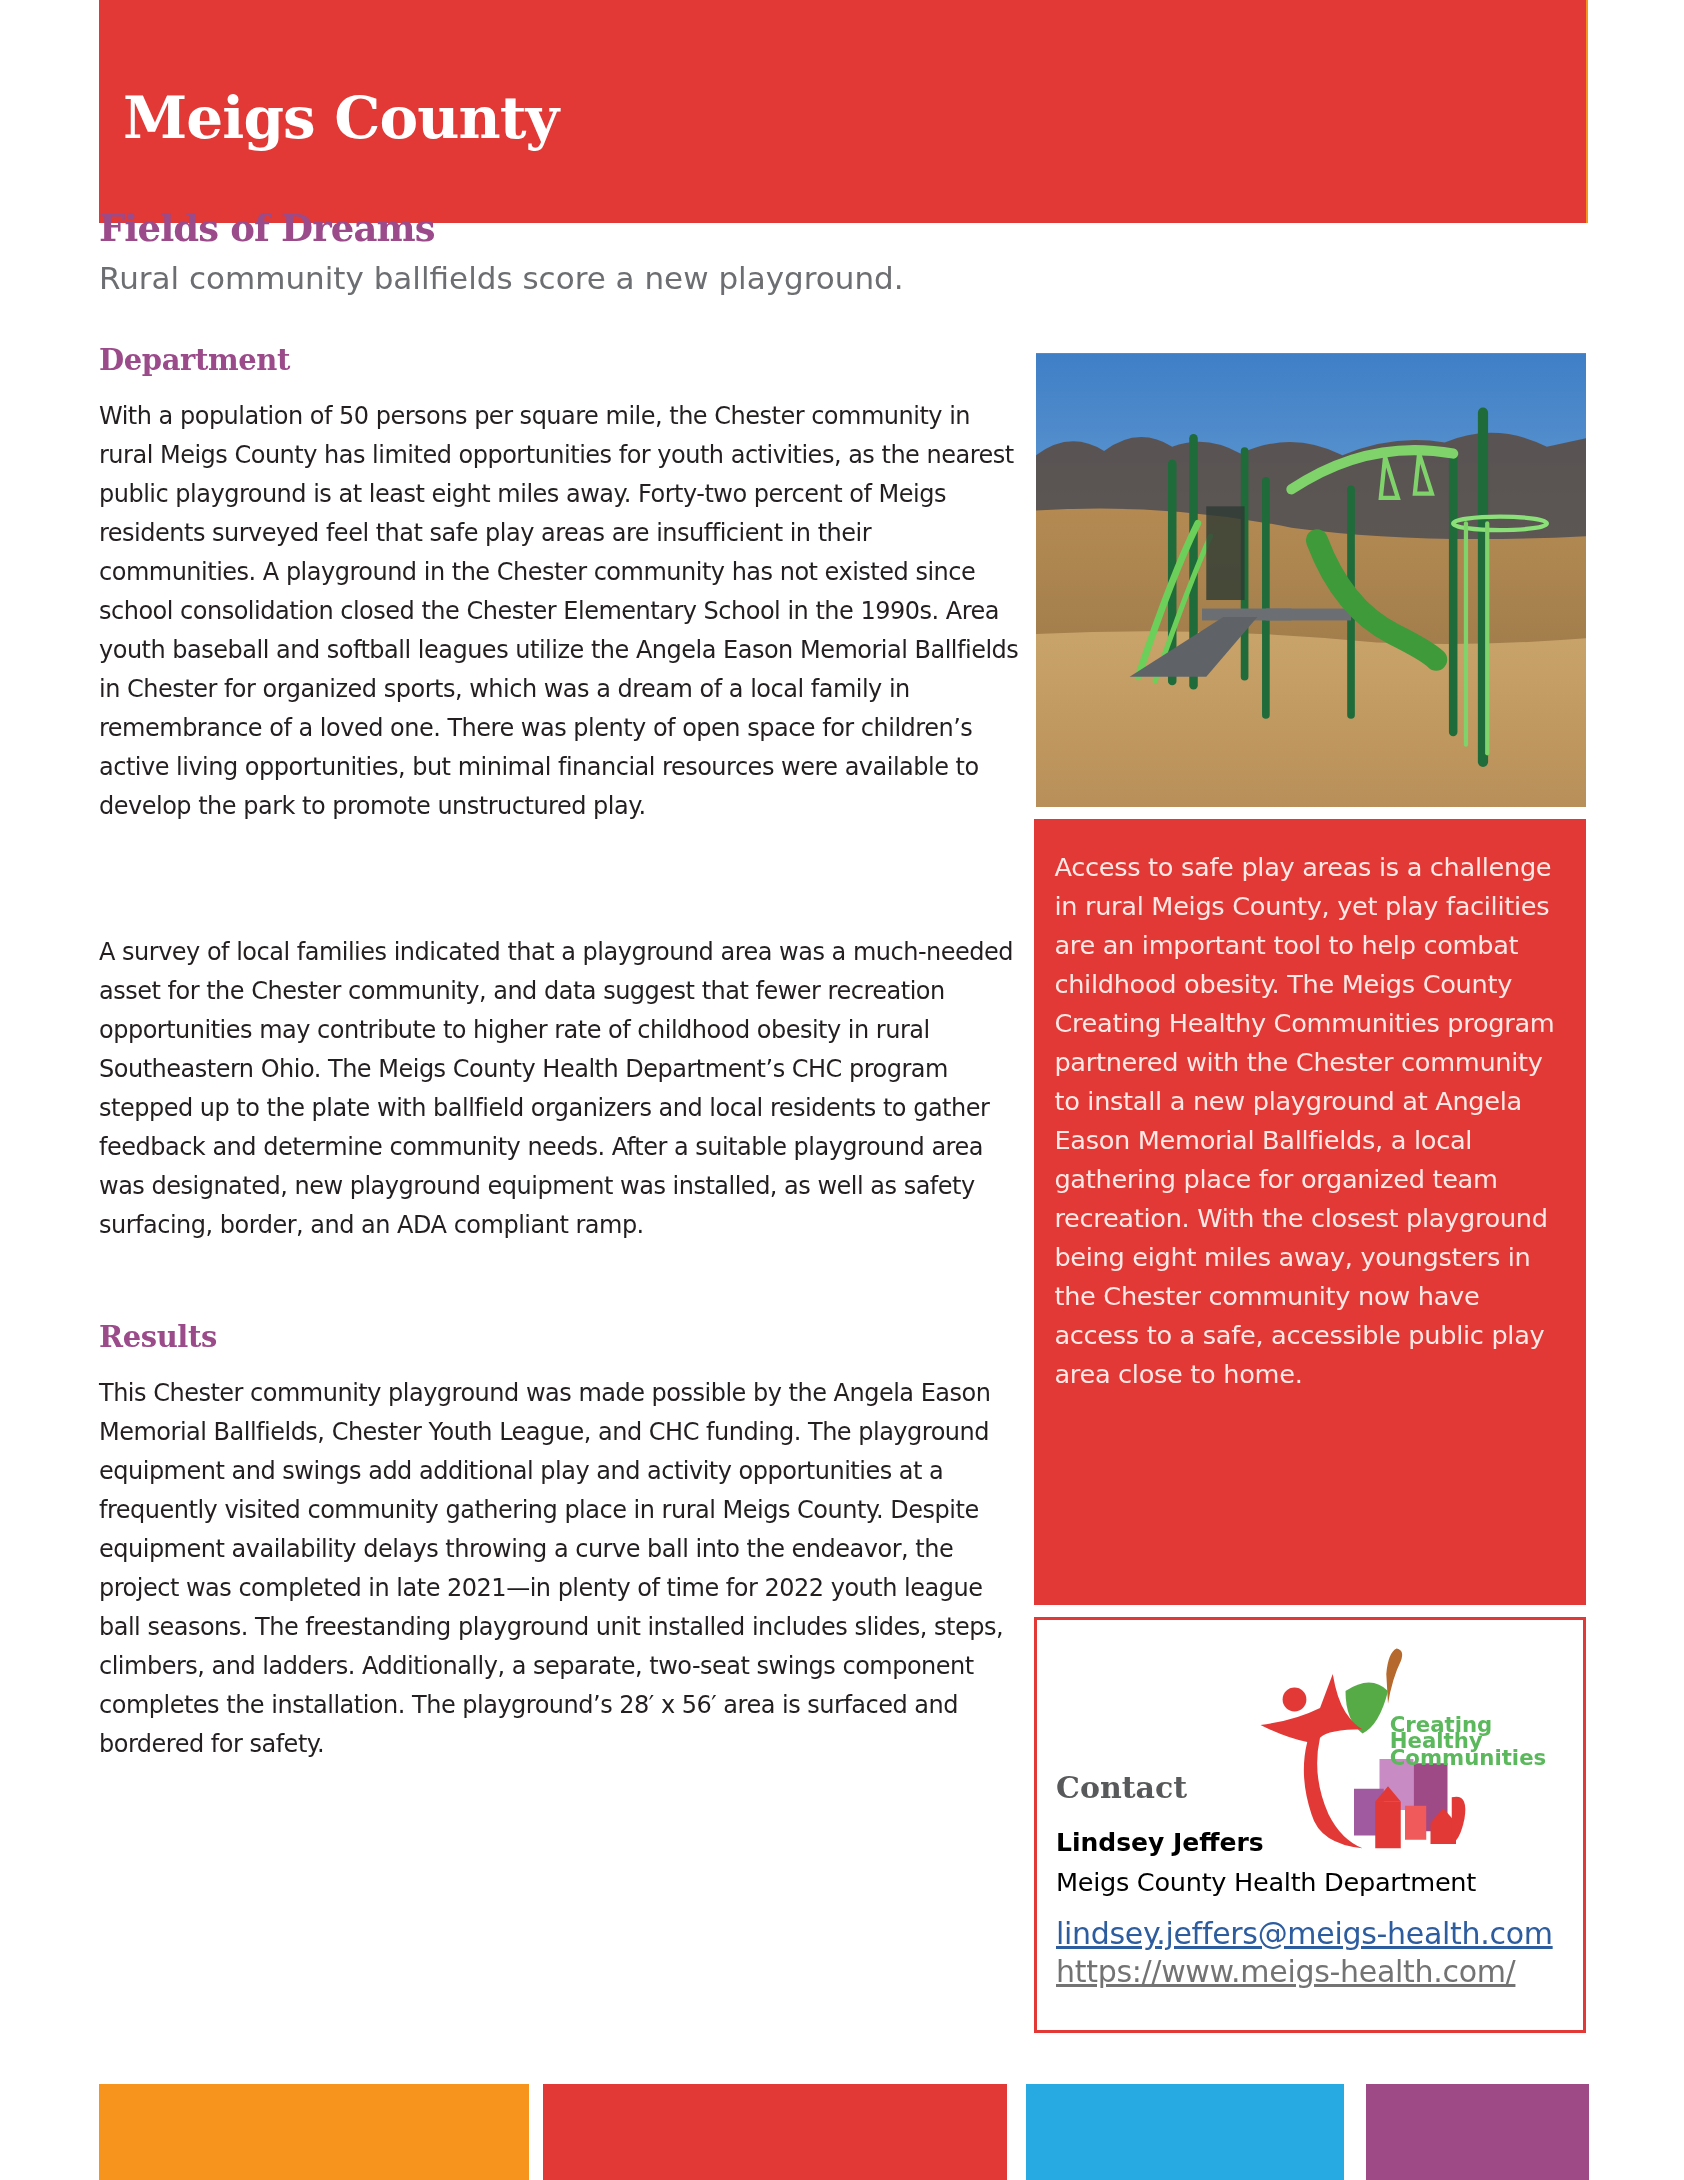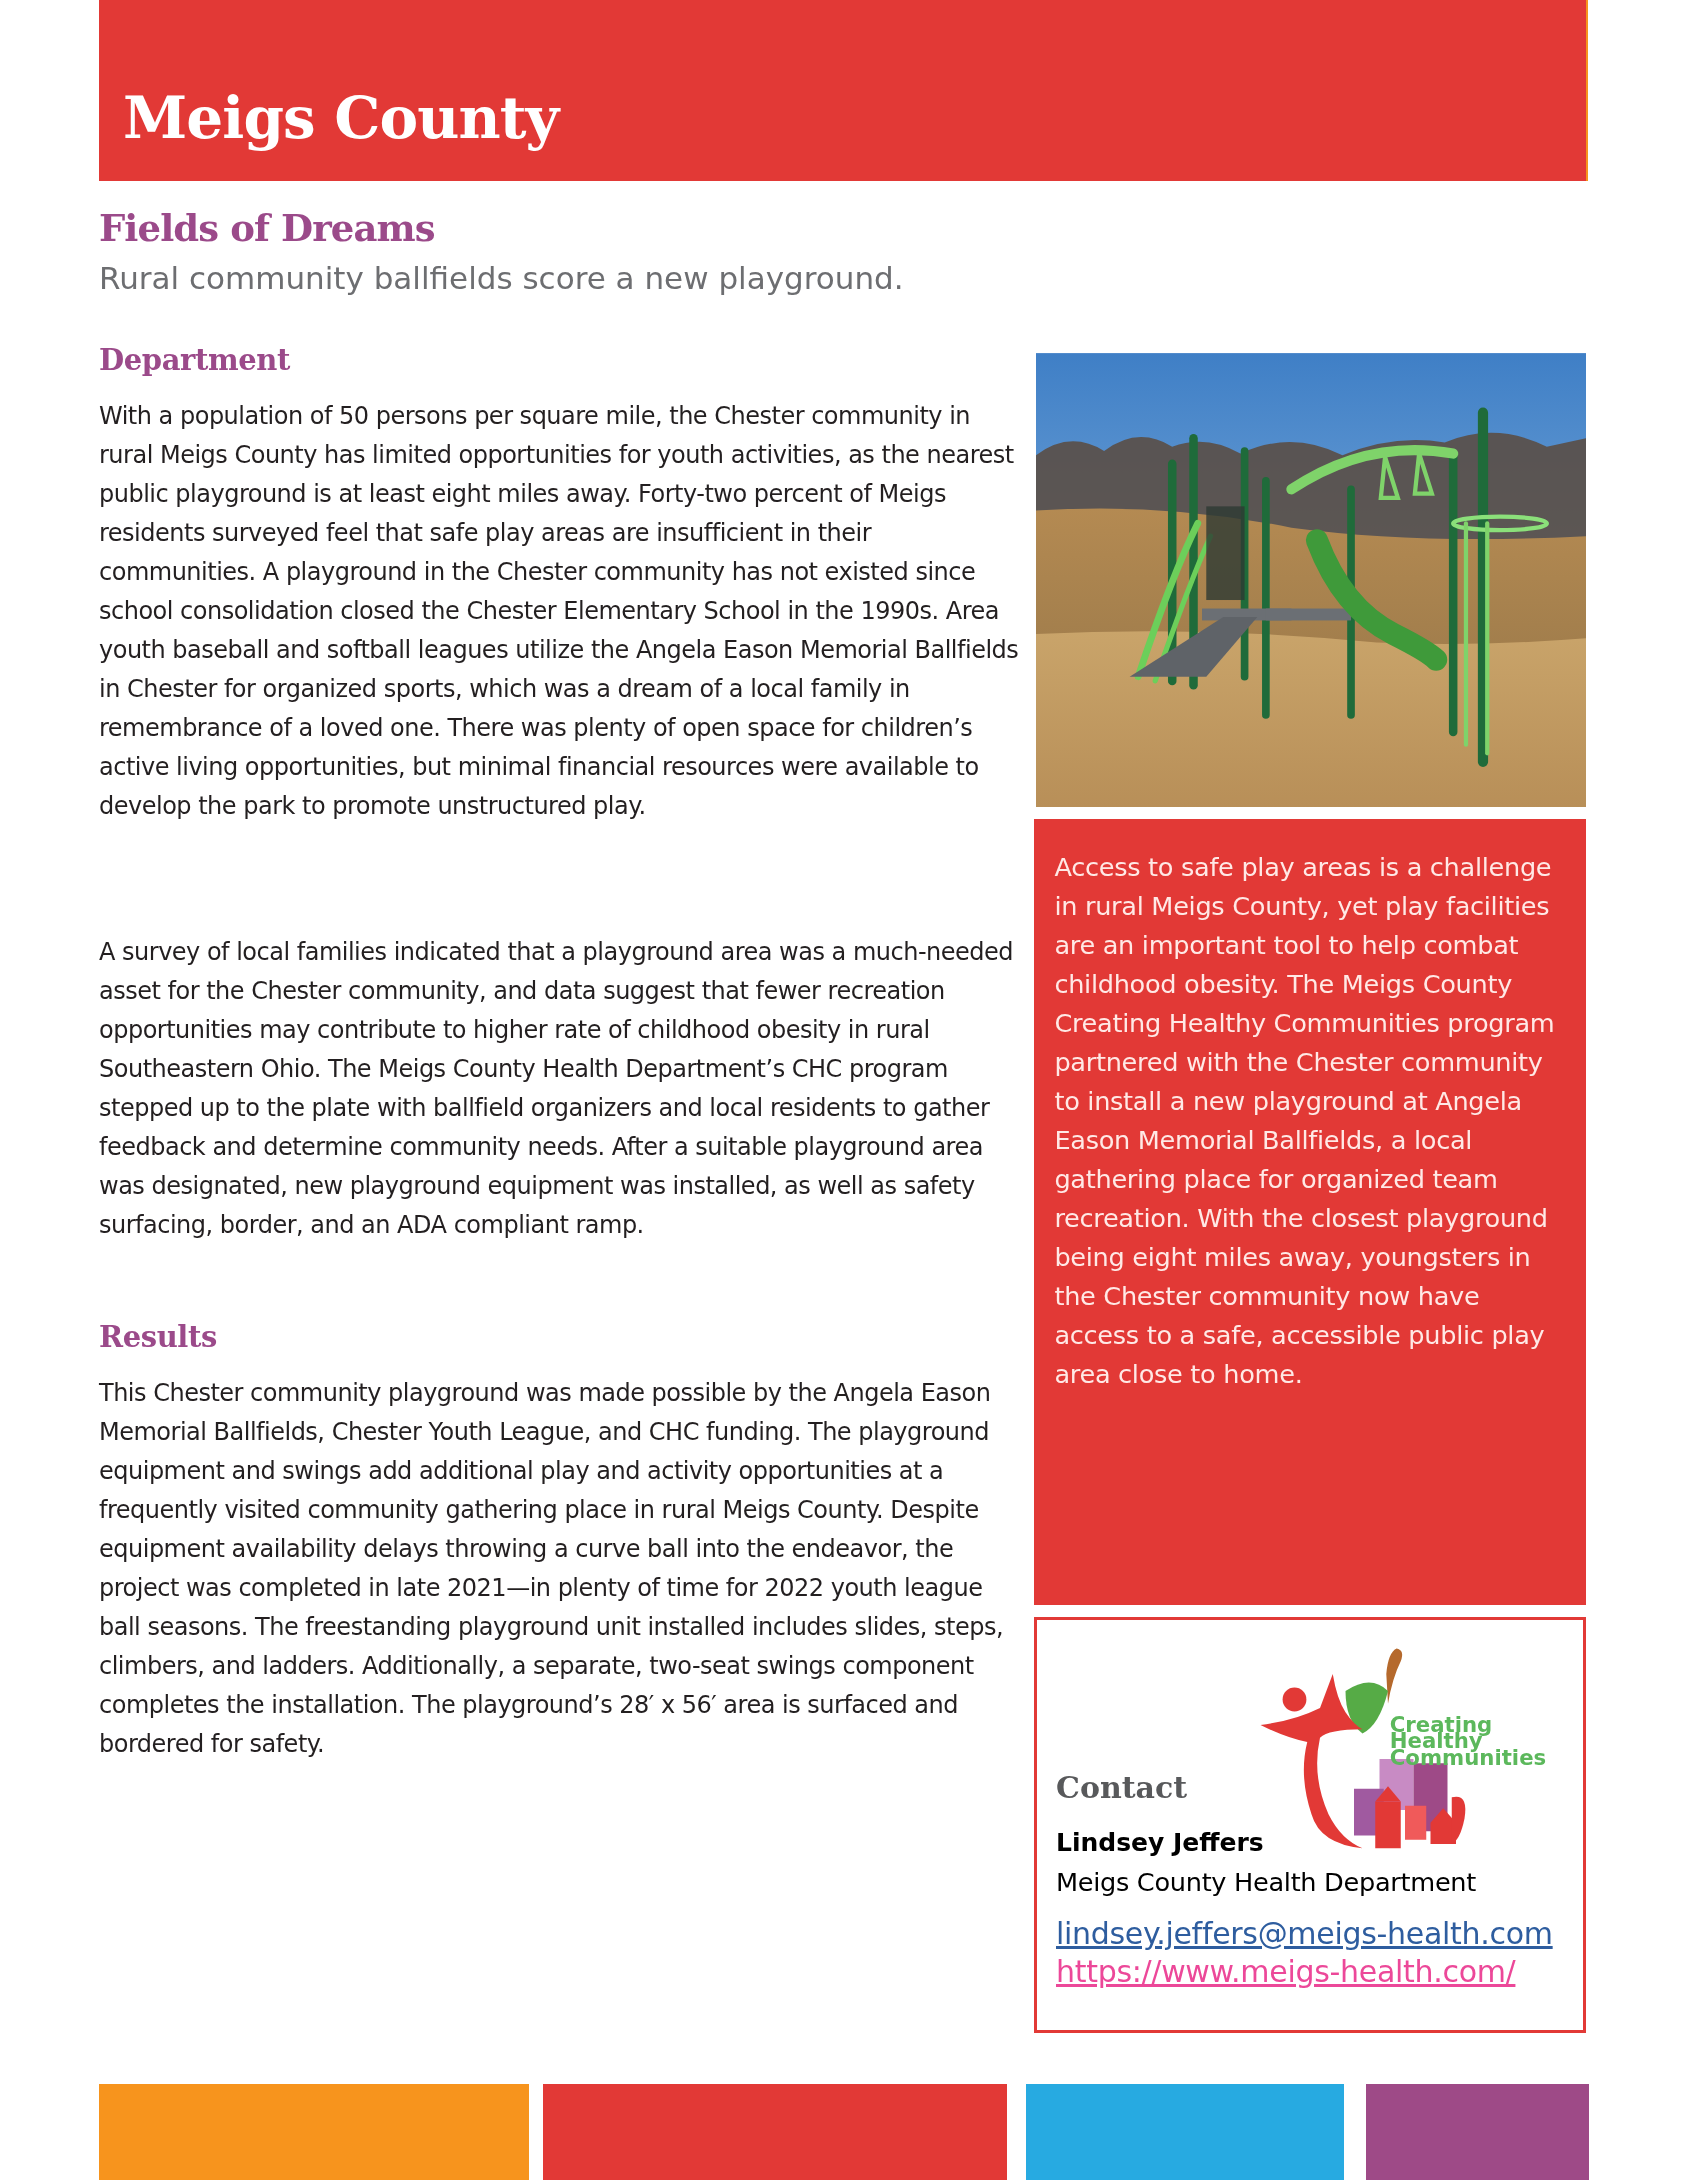--- a/index.html
+++ b/index.html
@@ -5,21 +5,21 @@
   html, body { margin: 0; padding: 0; }
   body {
     width: 1685px; height: 2181px; position: relative; overflow: hidden;
     background: #ffffff;
     font-family: "DejaVu Sans", "Liberation Sans", sans-serif;
     color: #231f20;
   }
   .serif-slab { font-family: "DejaVu Serif", "Liberation Serif", serif; font-weight: bold; }
 
   #header-bar {
-    position: absolute; left: 99px; top: 0; width: 1487px; height: 181px;
+    position: absolute; left: 99px; top: 0; width: 1487px; height: 223px;
     background: #e23936; border-right: 2.6px solid #f7941d;
   }
   #county-title {
     position: absolute; left: 24px; top: 89px; margin: 0;
     color: #ffffff; font-size: 58px; letter-spacing: -0.9px; line-height: 1;
   }
 
   #story-title {
     position: absolute; left: 99px; top: 210px; margin: 0;
     color: #9b4a8a; font-size: 37px; line-height: 1; letter-spacing: -0.9px;
@@ -177,20 +177,20 @@
       </g>
       <text x="152" y="108" font-family="DejaVu Sans, sans-serif" font-weight="bold" font-size="25" fill="#5cb85c">Creating</text>
       <text x="152" y="127" font-family="DejaVu Sans, sans-serif" font-weight="bold" font-size="25" fill="#5cb85c">Healthy</text>
       <text x="152" y="147" font-family="DejaVu Sans, sans-serif" font-weight="bold" font-size="25" fill="#5cb85c">Communities</text>
     </svg>
   </div>
   <h3 id="contact-heading" class="serif-slab">Contact</h3>
   <p id="contact-name">Lindsey Jeffers</p>
   <p id="contact-org">Meigs County Health Department</p>
   <a id="contact-email" class="contact-link" style="color: rgb(46, 93, 159);">lindsey.jeffers@meigs-health.com</a>
-  <a id="contact-website" class="contact-link" style="color: #ec4899;">https://www.meigs-health.com/</a>
+  <a id="contact-website" class="contact-link" style="color: #737373;">https://www.meigs-health.com/</a>
 </aside>
 
 <div id="footer-bar-orange" class="footer-bar" style="background: rgb(247, 148, 29);"></div>
 <div id="footer-bar-red" class="footer-bar" style="background: rgb(226, 57, 54);"></div>
 <div id="footer-bar-blue" class="footer-bar" style="background: rgb(39, 170, 225);"></div>
 <div id="footer-bar-purple" class="footer-bar" style="background: rgb(158, 74, 135);"></div>
 
 
 </body></html>

